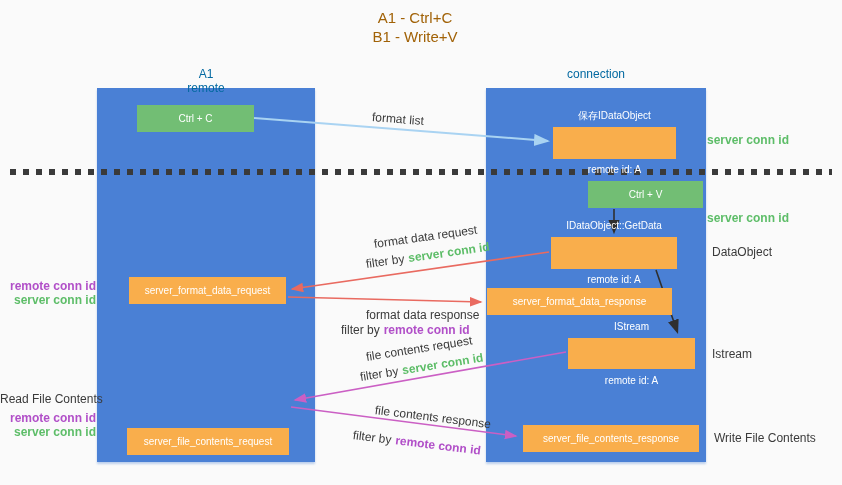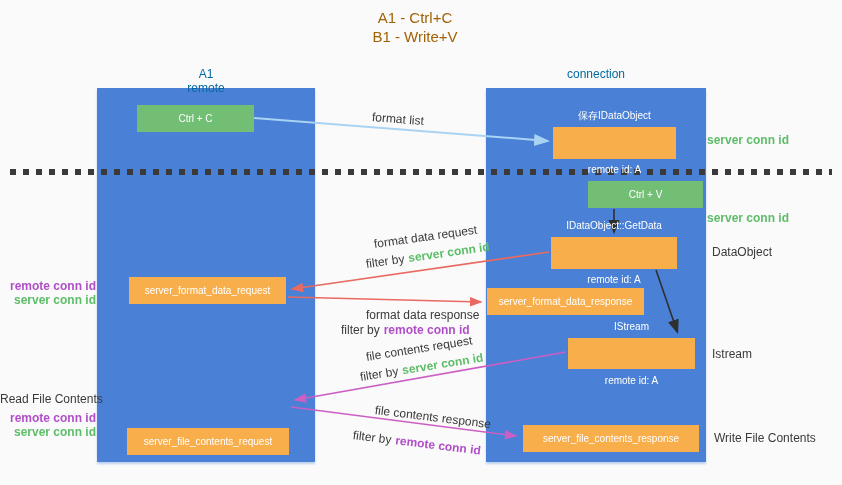--- a/index.html
+++ b/index.html
@@ -111,21 +111,21 @@
 
   <div class="node orange" style="left:551px;top:237px;width:126px;height:32px;">
     <span>IDataObject::GetData</span>
     <span>remote id: A</span>
   </div>
 
   <div class="node orange" style="left:129px;top:277px;width:157px;height:27px;">
     <span>server_format_data_request</span>
   </div>
 
-  <div class="node orange" style="left:487px;top:288px;width:157px;height:27px;">
+  <div class="node orange" style="left:487px;top:288px;width:185px;height:27px;">
     <span>server_format_data_response</span>
   </div>
 
   <div class="node orange" style="left:568px;top:338px;width:127px;height:31px;">
     <span>IStream</span>
     <span>remote id: A</span>
   </div>
 
   <div class="node orange" style="left:127px;top:392px;width:162px;height:27px;margin-top:36px;">
     <span>server_file_contents_request</span>

